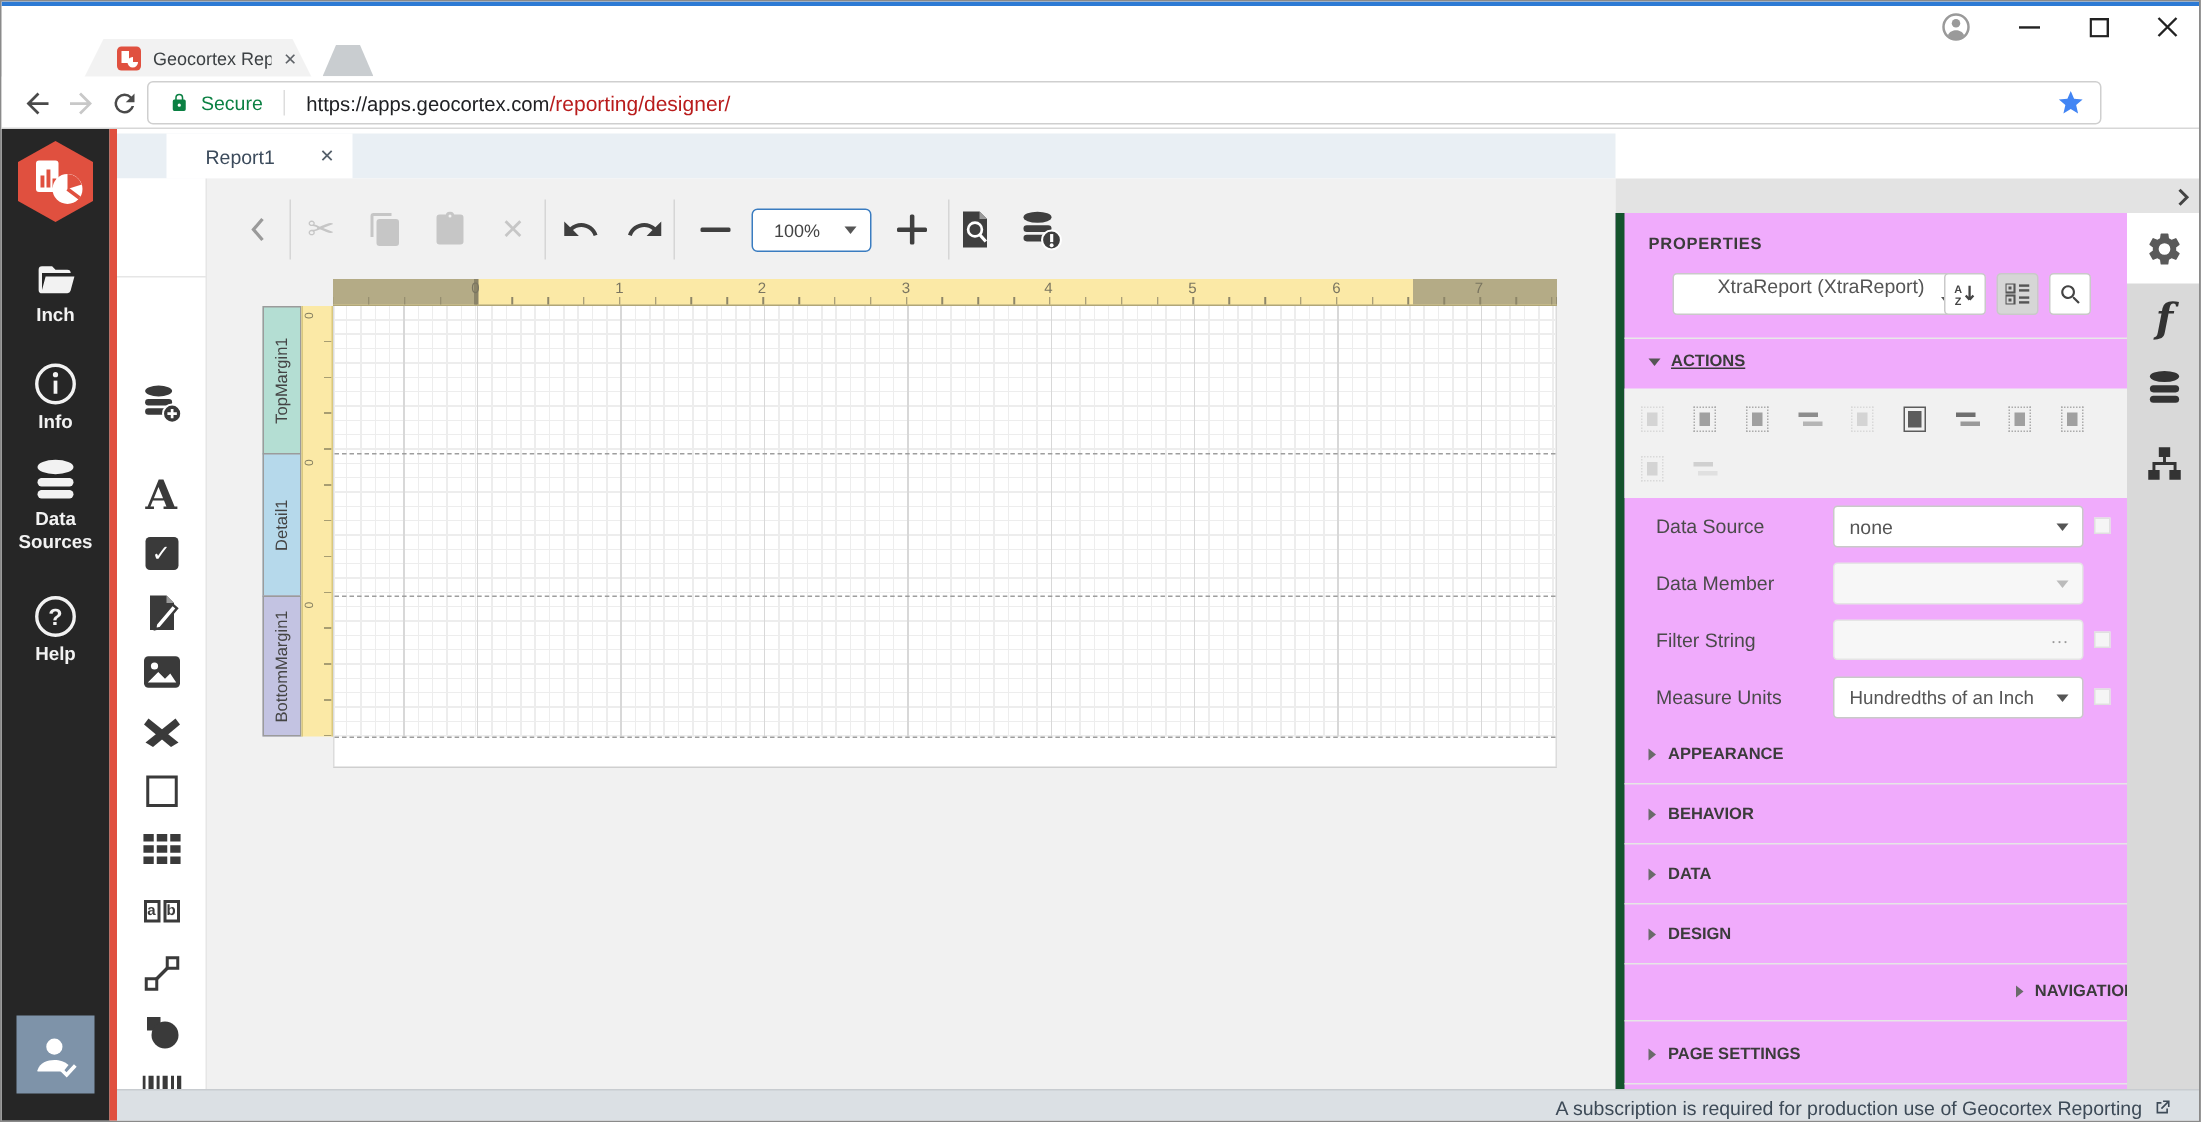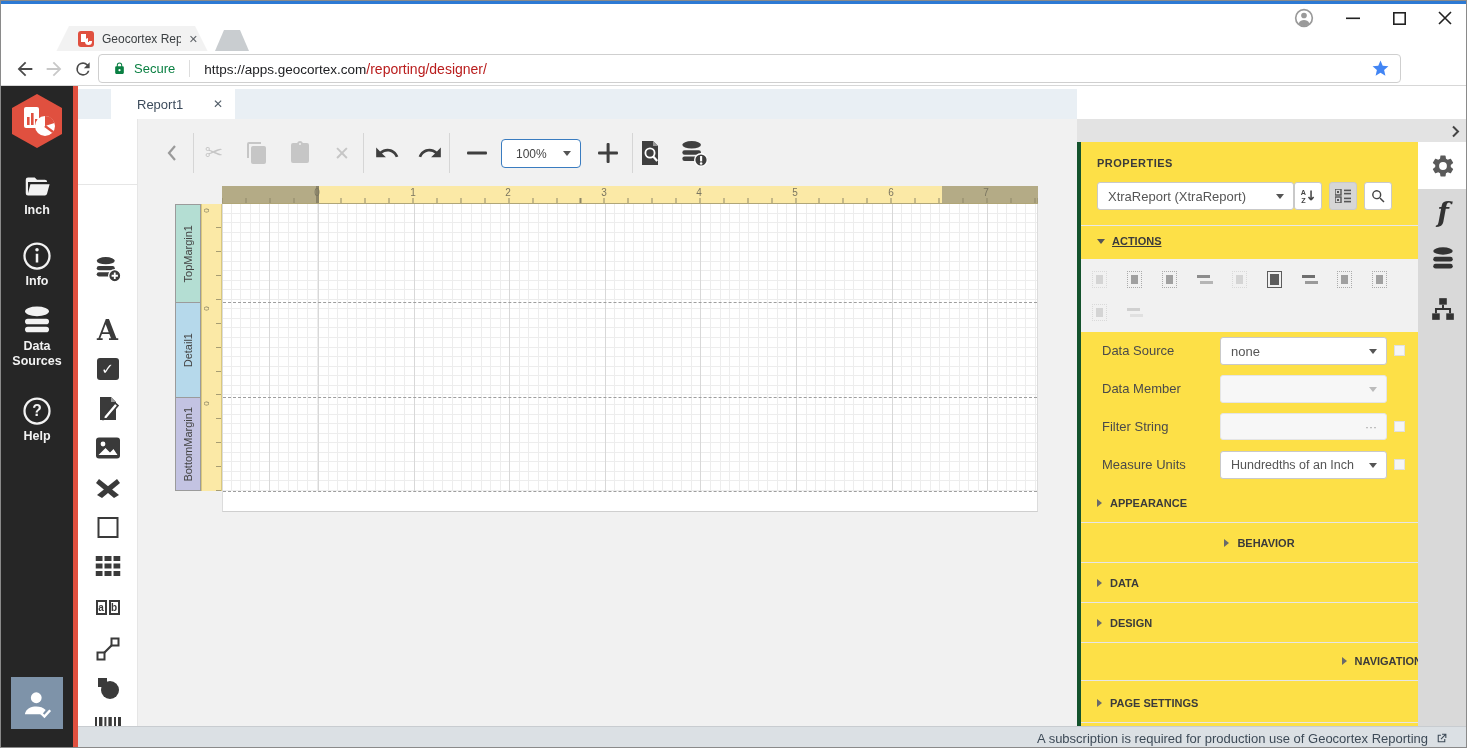--- a/index.html
+++ b/index.html
@@ -82,21 +82,21 @@
         border-bottom:1px solid #cfcfcf;box-sizing:border-box;}
   .pagegrid{position:absolute;left:0;top:0;width:100%;height:287px;
         background-image:
           repeating-linear-gradient(90deg,#d8d8d8 0 1px,transparent 1px 95.6px),
           repeating-linear-gradient(90deg,#ededed 0 1px,transparent 1px 9.56px),
           repeating-linear-gradient(0deg,#ededed 0 1px,transparent 1px 9.56px);
         background-position:95px 0,95px 0,0 0;}
   .dashline{position:absolute;left:0;width:100%;border-top:1px dashed #9e9e9e;}
   
   .ppanel-top{left:1076px;top:118px;width:391px;height:23px;background:#e3e3e3;}
-  .ppanel{left:1076px;top:141px;width:341px;height:584px;background:#fde047;border-left:4px solid #14532d;box-sizing:border-box;}
+  .ppanel{left:1076px;top:141px;width:341px;height:584px;background:#f0abfc;border-left:6px solid #14532d;box-sizing:border-box;}
   .ptitle{position:absolute;left:16px;top:15px;font-size:11px;font-weight:bold;letter-spacing:.5px;color:#3b3b3b;}
   .select{position:absolute;height:28px;border:1px solid #c9c9c9;border-radius:3px;background:#fff;box-sizing:border-box;
           display:flex;align-items:center;padding:0 9px 0 10px;font-size:13px;color:#555;}
   .select .caret{margin-left:auto;}
   .select.dis{background:#f7f7f7;border-color:#e5e5e5;color:#aaa;}
   .select.dis .caret{border-top-color:#bbb;}
   .pbtn{position:absolute;top:40px;width:28px;height:28px;border:1px solid #c9c9c9;border-radius:3px;background:#fff;
         box-sizing:border-box;display:flex;align-items:center;justify-content:center;color:#444;}
   .pbtn.on{background:#d6d6d6;}
   .sec-div{position:absolute;left:0;width:341px;height:1px;background:#e8e8e8;}
@@ -449,21 +449,21 @@
   <div class="abs ppanel-top"></div>
   <div class="abs" style="left:1445px;top:121px;width:18px;height:18px;display:flex;align-items:center;justify-content:center;">
     <svg width="9" height="13" viewBox="0 0 9 13">
         <path d="M2 1.5 L7 6.5 L2 11.5" fill="none" stroke="#444" stroke-width="2"></path>
       </svg>
   </div>
 
   <div class="abs ppanel">
     <div class="ptitle">PROPERTIES</div>
 
-    <div class="select" style="left:16px;top:40px;width:197px;">
+    <div class="select" style="left:32px;top:40px;width:197px;flex-direction:column;">
       <span>XtraReport (XtraReport)</span>
       <span class="caret"></span>
     </div>
     <div class="pbtn" style="left:213px;">
       <svg width="17" height="17" viewBox="0 0 20 20" fill="#444">
           <text x="4" y="8.5" font-size="8.5" font-weight="bold" text-anchor="middle" font-family="Liberation Sans,sans-serif">A</text>
           <text x="4" y="18" font-size="8.5" font-weight="bold" text-anchor="middle" font-family="Liberation Sans,sans-serif">Z</text>
           <path d="M13 3v11M13 14l-3-3.4M13 14l3-3.4" stroke="#444" stroke-width="1.8" fill="none"></path>
         </svg>
     </div>
@@ -528,21 +528,21 @@
     <div class="select" style="left:139px;top:309px;width:167px;font-size:12.5px;">
       <span>Hundredths of an Inch</span>
       <span class="caret"></span>
     </div>
     <div class="pcheck" style="top:317px;"></div>
 
     <div class="csec" style="top:341px;">
         <span class="tri-right"></span>
         <span>APPEARANCE</span>
       </div>
-    <div class="csec" style="top:381px;justify-content:center;">
+    <div class="csec" style="top:381px;">
         <span class="tri-right"></span>
         <span>BEHAVIOR</span>
       </div>
     <div class="csec" style="top:421px;text-align:right;">
         <span class="tri-right"></span>
         <span>DATA</span>
       </div>
     <div class="csec" style="top:461px;">
         <span class="tri-right"></span>
         <span>DESIGN</span>

